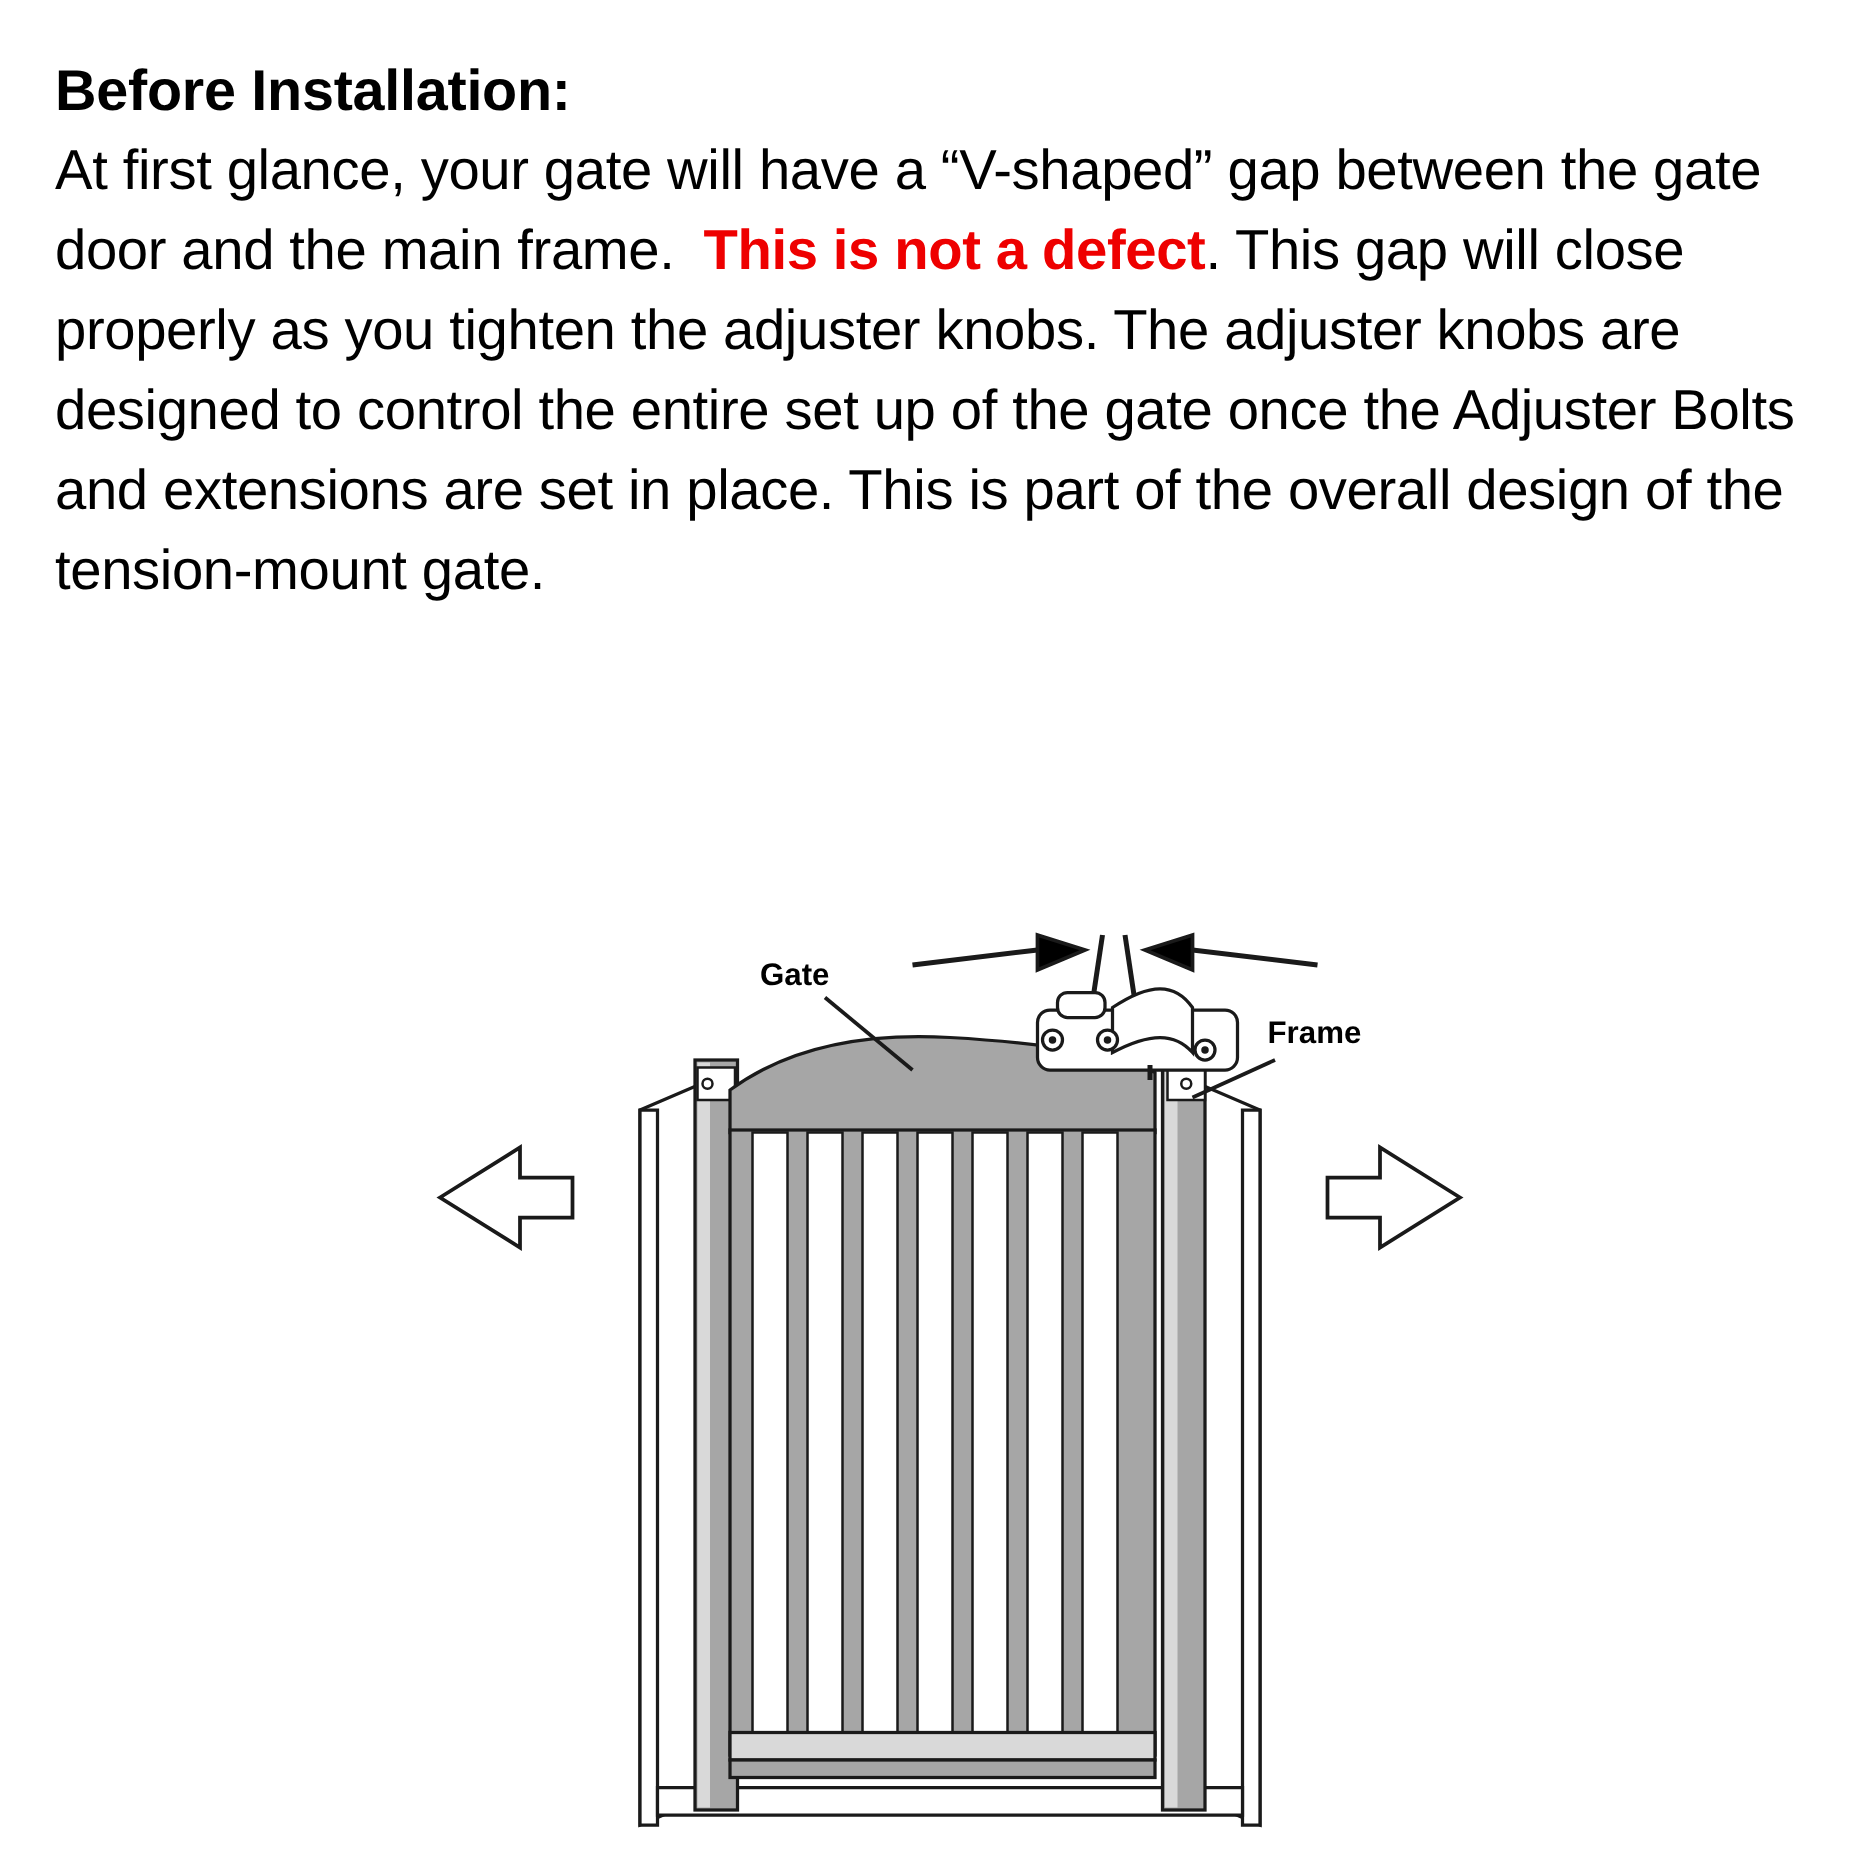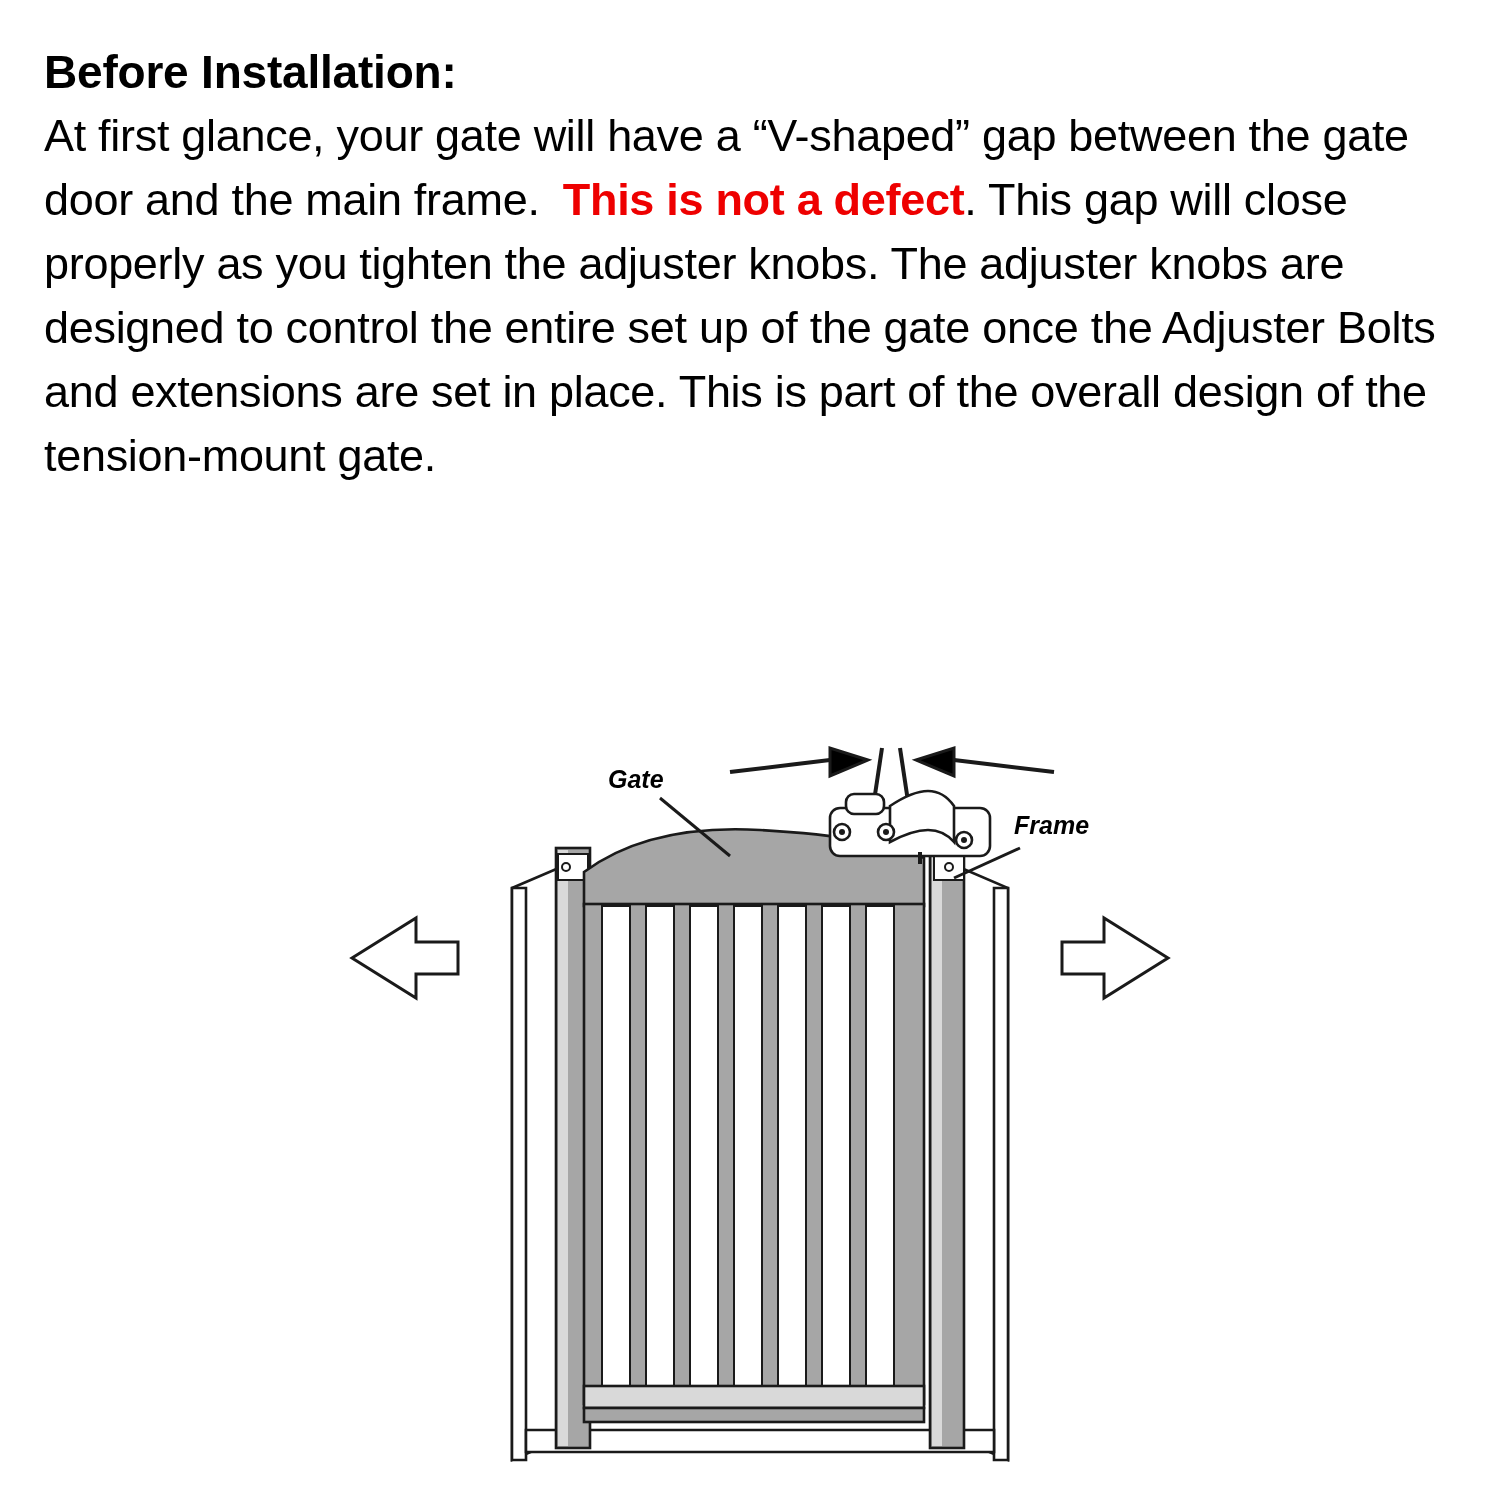--- a/index.html
+++ b/index.html
@@ -43,21 +43,20 @@
     color: #ee0000;
     font-weight: bold;
     margin-left: 11px;
   }
   .diagram {
     position: absolute;
     left: 330px;
     top: 730px;
     width: 860px;
     height: 740px;
-    font-style: italic;
   }
   .diagram svg {
     display: block;
   }
   .label {
     font-family: "Liberation Sans", sans-serif;
     font-size: 25px;
     font-weight: bold;
     fill: #000000;
   }

